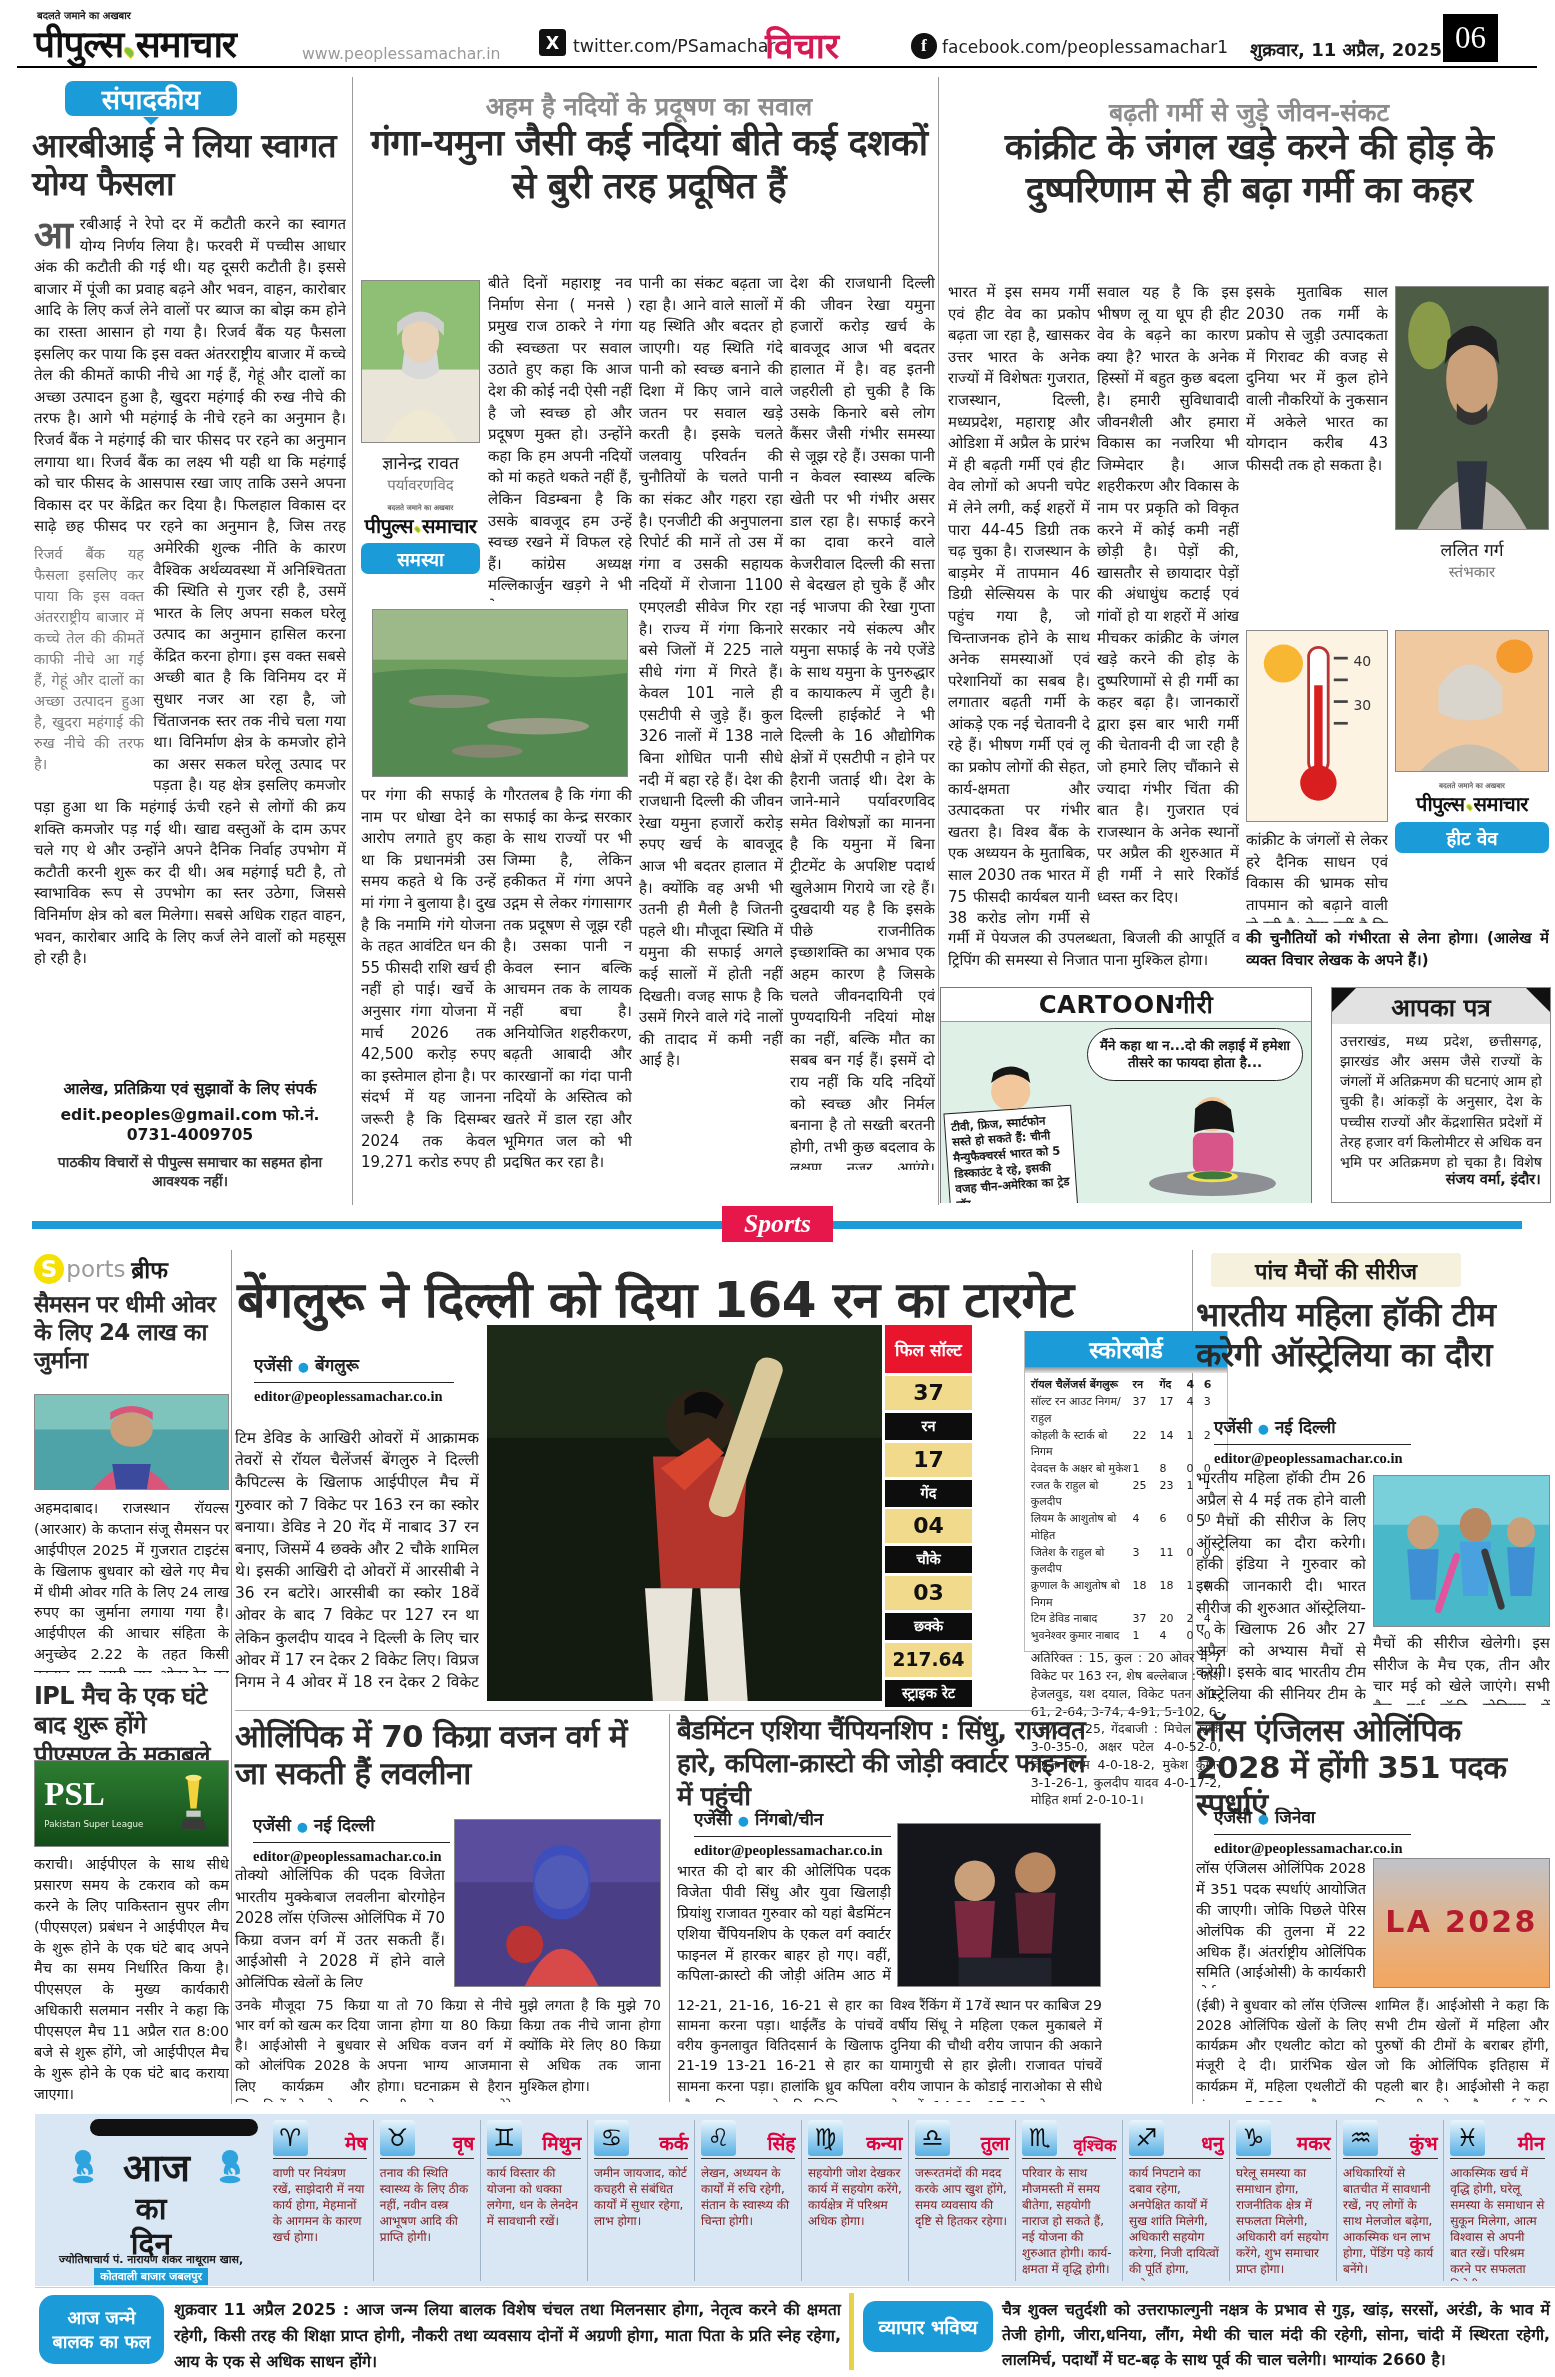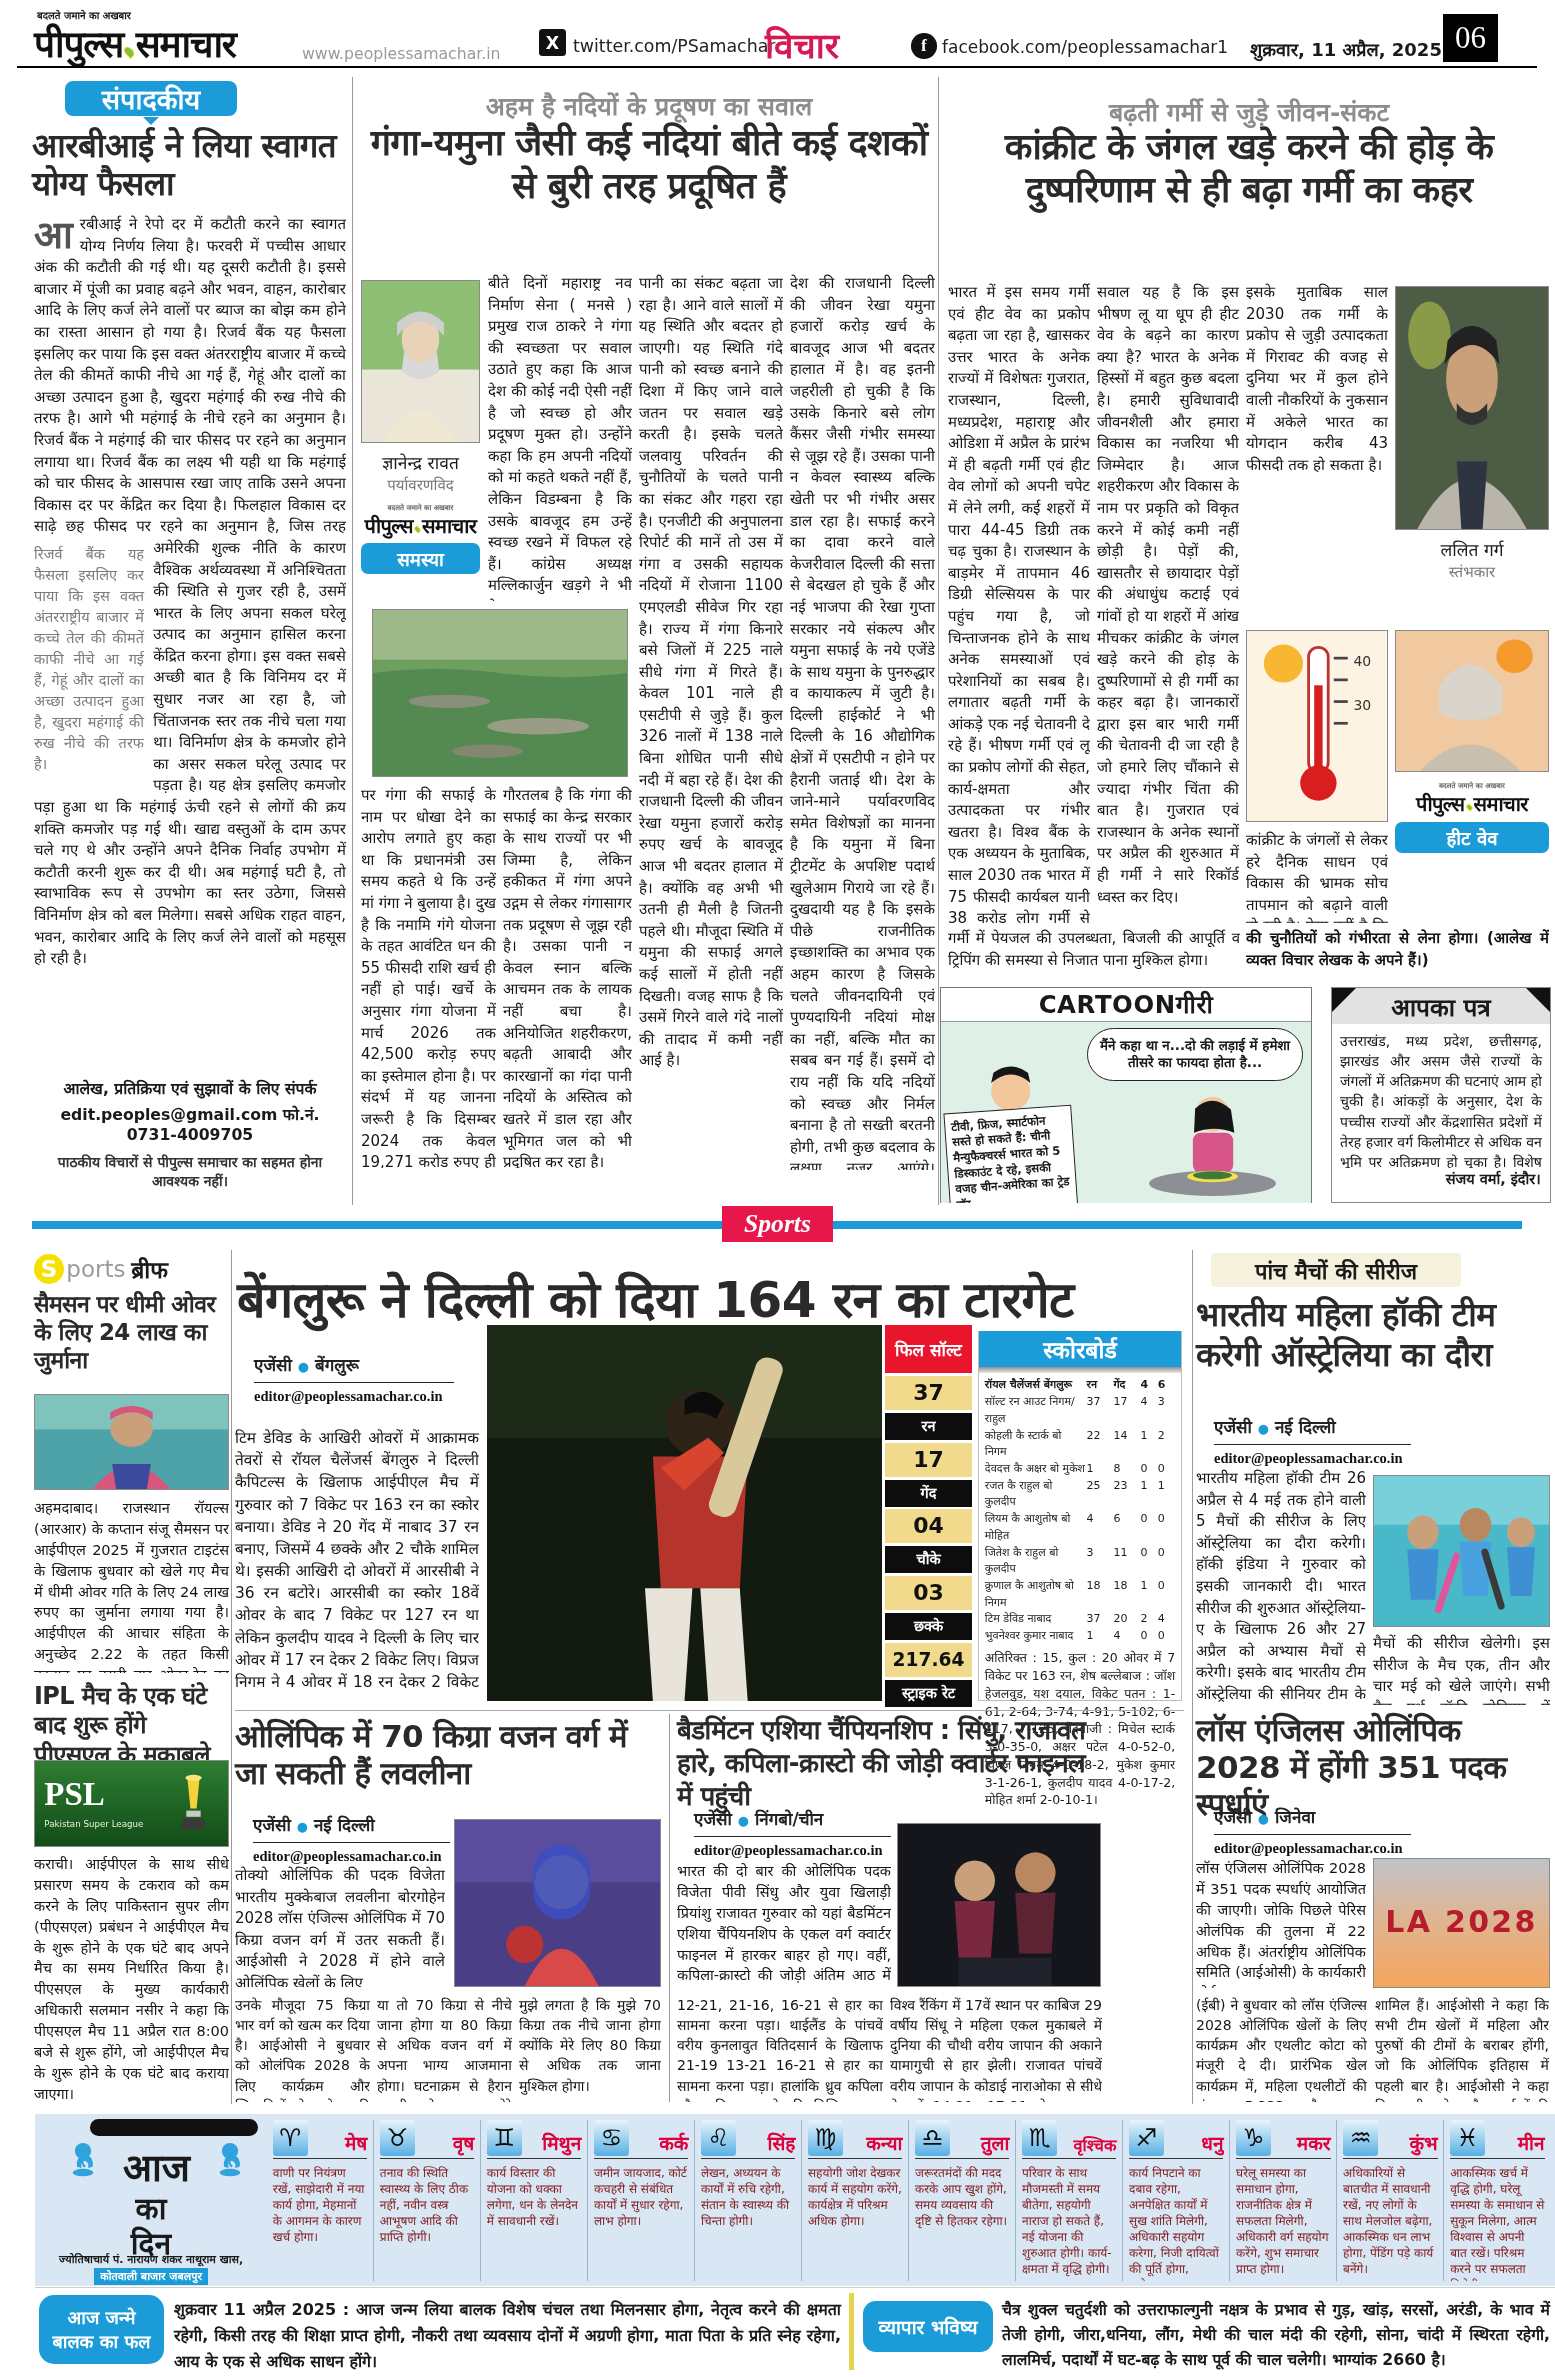--- a/index.html
+++ b/index.html
@@ -272,21 +272,21 @@
     <div class="salt-val">17</div>
     <div class="salt-lab">गेंद</div>
     <div class="salt-val">04</div>
     <div class="salt-lab">चौके</div>
     <div class="salt-val">03</div>
     <div class="salt-lab">छक्के</div>
     <div class="salt-val" style="font-size:18.6px">217.64</div>
     <div class="salt-lab">स्ट्राइक रेट</div>
   </div>
 
-  <div class="abs" style="left:978px;top:1331px;width:204px;height:370px;border:0.6px solid #bbb;border-top:none">
+  <div class="abs" style="left:1024px;top:1331px;width:204px;height:321px;border:0.6px solid #bbb;border-top:none">
     <div class="badge" style="width:100%;height:36px;font-size:23px;border-radius:0">स्कोरबोर्ड</div>
     <div style="height:5.8px;background:linear-gradient(180deg,#8f8f8f,#e8e8e8)"></div>
     <div style="padding:4.6px 5.8px">
       <div class="sb-row b">
           <span class="sb-name">रॉयल चैलेंजर्स बेंगलुरू</span>
           <span class="sb-c">रन</span>
           <span class="sb-c">गेंद</span>
           <span class="sb-c2">4</span>
           <span class="sb-c2">6</span>
         </div>
@@ -436,21 +436,21 @@
   <div class="ph" style="left:1373px;top:1858px;width:177px;height:130px;background:linear-gradient(180deg,#b8bcc4,#f2b98a)">
     <div style="position:absolute;inset:0;background:linear-gradient(180deg,rgba(255,255,255,.1),rgba(244,150,60,.55))"></div>
     <div style="position:absolute;left:0;right:0;top:45px;text-align:center;color:#b51d2e;font-size:30px;font-weight:900;letter-spacing:2.3px">LA 2028</div>
   </div>
   <div class="abs col" style="left:1196px;top:1995px;width:171px;height:107px;font-size:14px">(ईबी) ने बुधवार को लॉस एंजिल्स 2028 ओलिंपिक खेलों के लिए कार्यक्रम और एथलीट कोटा को मंजूरी दे दी। प्रारंभिक खेल कार्यक्रम में, महिला एथलीटों की संख्या 5,333 और पुरुष एथलीटों की संख्या 5,167 है।</div>
   <div class="abs col" style="left:1375px;top:1995px;width:174px;height:107px;font-size:14px">शामिल हैं। आईओसी ने कहा कि सभी टीम खेलों में महिला और पुरुषों की टीमों के बराबर होंगी, जो कि ओलिंपिक इतिहास में पहली बार है। आईओसी ने कहा कि एथलीट कोटा और स्पर्धाओं की संख्या तय करते समय लैंगिक संतुलन का ध्यान रखा गया।</div>
 
   <div class="abs" style="left:35px;top:2114px;width:1520px;height:172px;background:#d9e6f3;display:flex">
     <div style="position:relative;width:232px;flex:none">
       <div style="position:absolute;left:55px;top:4.6px;width:168px;height:17.4px;background:#111;border-radius:8.7px"></div>
-      <div style="position:absolute;left:23px;top:25.6px;width:197px;display:flex;justify-content:center;gap:25px">
+      <div style="position:absolute;left:23px;top:25.6px;width:197px;display:flex;align-items:center;justify-content:center;gap:25px">
         <svg viewBox="0 0 40 50" style="width:30px;height:37px">
             <circle cx="20" cy="15" r="11" fill="#2fa3de"></circle>
             <path d="M20 20 q-10 4 -8 16 l6 2 q-2 -8 4 -10 q7 2 5 10 l6 -2 q2 -12 -8 -16 Z" fill="#2fa3de"></path>
             <path d="M20 24 q-3 8 3 12" stroke="#2fa3de" stroke-width="3" fill="none"></path>
             <ellipse cx="20" cy="44" rx="14" ry="5" fill="#2fa3de"></ellipse>
           </svg>
         <span class="b" style="font-size:38px;font-weight:900">आज</span>
         <svg viewBox="0 0 40 50" style="width:30px;height:37px">
             <circle cx="20" cy="15" r="11" fill="#2fa3de"></circle>
             <path d="M20 20 q-10 4 -8 16 l6 2 q-2 -8 4 -10 q7 2 5 10 l6 -2 q2 -12 -8 -16 Z" fill="#2fa3de"></path>

